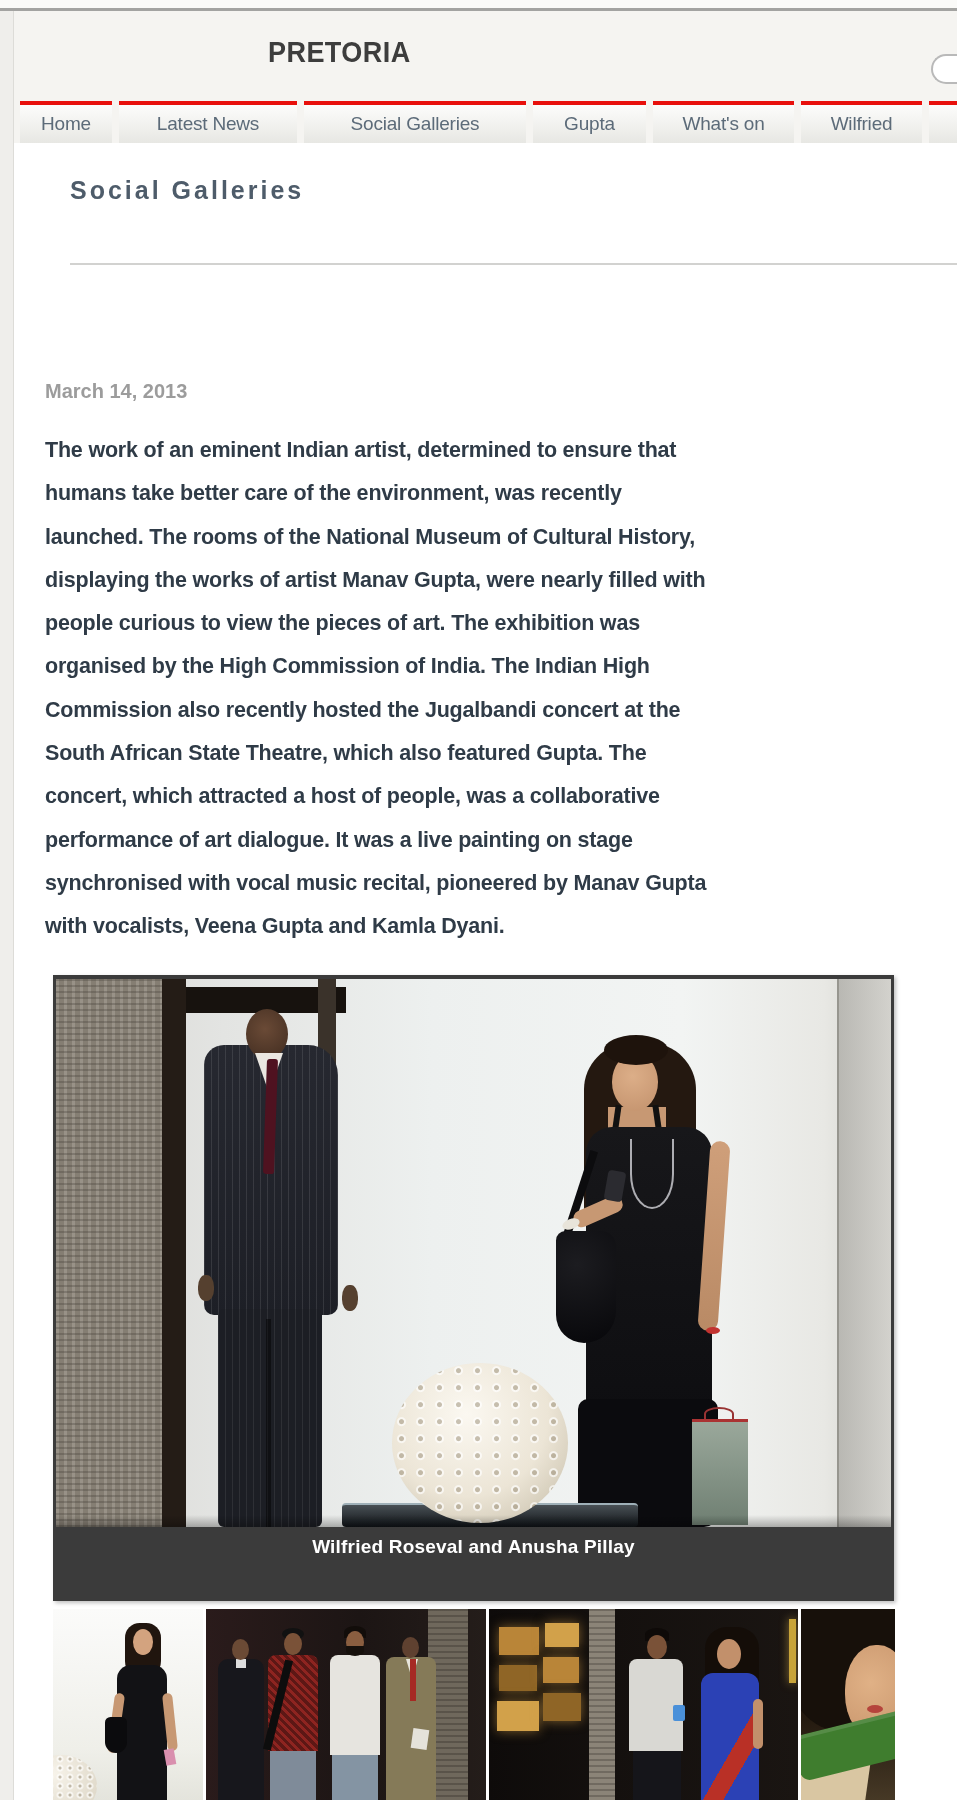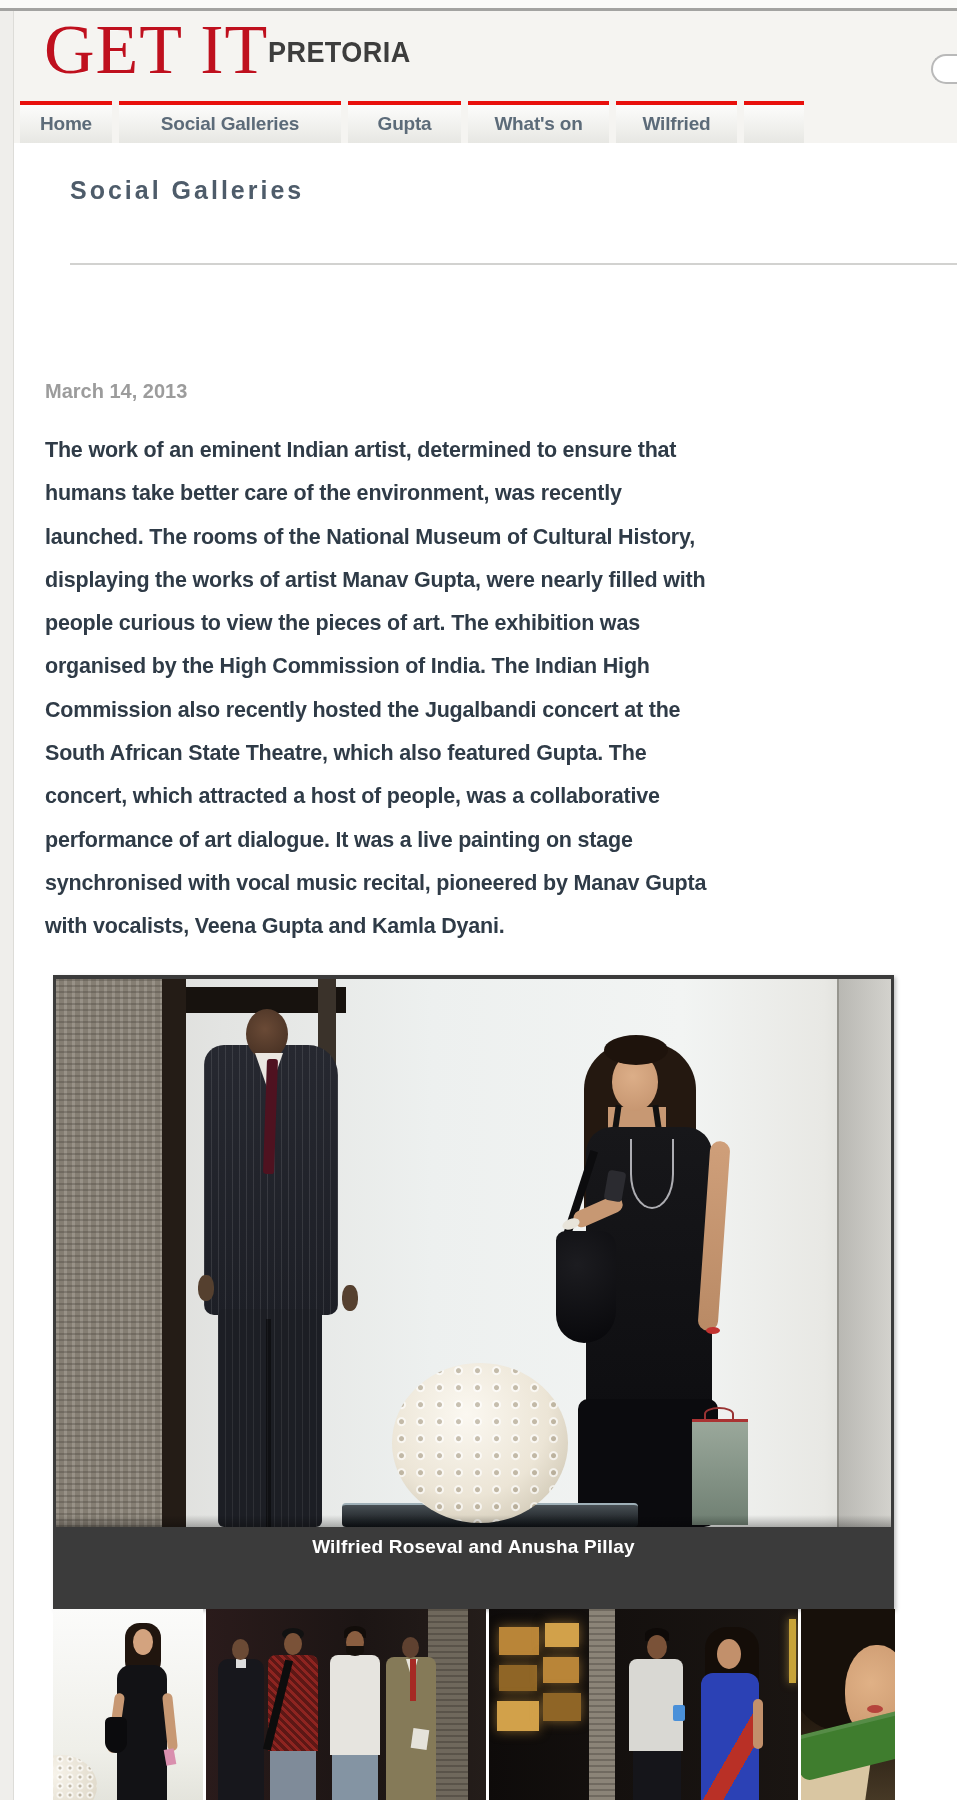--- a/index.html
+++ b/index.html
@@ -16,35 +16,35 @@
   .header { position:absolute; left:14px; top:11px; width:943px; height:132px; background:#f5f4f1; }
   .brand  { position:absolute; left:30px; top:0px; font-family:"Liberation Serif", serif; font-size:70px; line-height:78px; color:#bf101e; letter-spacing:1px; text-shadow:0 1px 0 rgba(255,255,255,0.45); }
   .brand-suffix { position:absolute; left:254px; top:24px; font-size:30px; font-weight:bold; color:#3d3d3d; letter-spacing:0.5px; transform:scaleX(0.9); transform-origin:left center; }
   .search-box { position:absolute; left:917px; top:43px; width:60px; height:30px; background:#ffffff; border:2px solid #b9b9b9; border-right:none; border-radius:16px 0 0 16px; }
   
   .nav { position:absolute; left:20px; top:90px; width:937px; height:53px; display:flex; gap:7px; overflow:hidden; align-items:flex-start; }
   .tab {
     flex:none; height:53px; border-top:4px solid #e8100c; margin-top:11px; height:42px;
     background:linear-gradient(180deg,#fcfcfb 0%,#f1f1ee 55%,#e7e7e3 100%);
     display:flex; align-items:center; justify-content:center;
-    color:#5c6b79; font-size:19px; font-weight:bold; letter-spacing:-0.2px;
+    color:#5c6b79; font-size:19px; font-weight:normal; letter-spacing:-0.2px;
   }
   
   .content { position:absolute; left:14px; top:143px; width:943px; height:1657px; background:#ffffff; }
   .section-title { position:absolute; left:56px; top:33px; font-size:25px; font-weight:bold; letter-spacing:3px; color:#4e5c6a; }
   .divider { position:absolute; left:56px; top:120px; width:887px; height:2px; background:#d2d2d0; }
   .article-title { position:absolute; left:31px; top:134px; font-family:"DejaVu Serif", serif; font-size:37px; color:#ee1111; letter-spacing:-0.5px; }
   .article-date  { position:absolute; left:31px; top:237px; font-size:20px; font-weight:bold; color:#9c9c9c; }
   .article-body  {
     position:absolute; left:31px; top:286px; width:860px;
     font-size:21.5px; font-weight:bold; color:#2f3b47; line-height:43.3px;
     letter-spacing:-0.2px; white-space:pre-line;
   }
   
-  .figure { position:absolute; left:39px; top:832px; width:841px; background:#3b3b3b; padding:4px 3px 8px 3px; box-shadow:2px 2px 4px rgba(0,0,0,0.25); }
+  .figure { position:absolute; left:39px; top:832px; width:841px; background:#3b3b3b; padding:4px 3px 0 3px; box-shadow:2px 2px 4px rgba(0,0,0,0.25); }
   .photo  { position:relative; width:835px; height:548px; overflow:hidden;
     background:linear-gradient(90deg,#d8d7d3 0%,#e3e4e2 20%,#edf0ef 45%,#f2f4f3 75%,#e8e8e4 92%,#cfcec9 100%); }
   .caption-bar { height:74px; text-align:center; padding-top:9px; color:#ffffff; font-size:19px; font-weight:bold; letter-spacing:0.2px; }
   
   .ph { position:absolute; }
   .pillar { left:0; top:0; width:106px; height:100%;
     background:repeating-linear-gradient(180deg, rgba(60,55,48,0.28) 0 2px, rgba(0,0,0,0) 2px 6px),
                repeating-linear-gradient(90deg, rgba(255,255,255,0.10) 0 3px, rgba(0,0,0,0.06) 3px 8px), #8d867a; }
   .frame-vert { left:106px; top:0; width:24px; height:100%; background:#241c16; }
   .lintel { left:130px; top:8px; width:160px; height:26px; background:#17120e; }
@@ -160,28 +160,30 @@
 </style>
 </head>
 <body>
 
 <div id="page">
   <div class="top-edge"></div>
   <div class="top-line"></div>
   <div class="left-margin"></div>
 
   <div class="header">
-    <div class="brand">GET IT</div>
     <div class="brand-suffix">PRETORIA</div>
     <div class="search-box"></div>
   </div>
 
   <div class="nav">
     <div class="tab" style="width:92px">
         <span>Home</span>
+      </div>
+    <div class="tab" style="width:178px">
+        <span>Latest News</span>
       </div>
     <div class="tab" style="width:222px">
         <span>Social Galleries</span>
       </div>
     <div class="tab" style="width:113px">
         <span>Gupta</span>
       </div>
     <div class="tab" style="width:141px">
         <span>What's on</span>
       </div>

